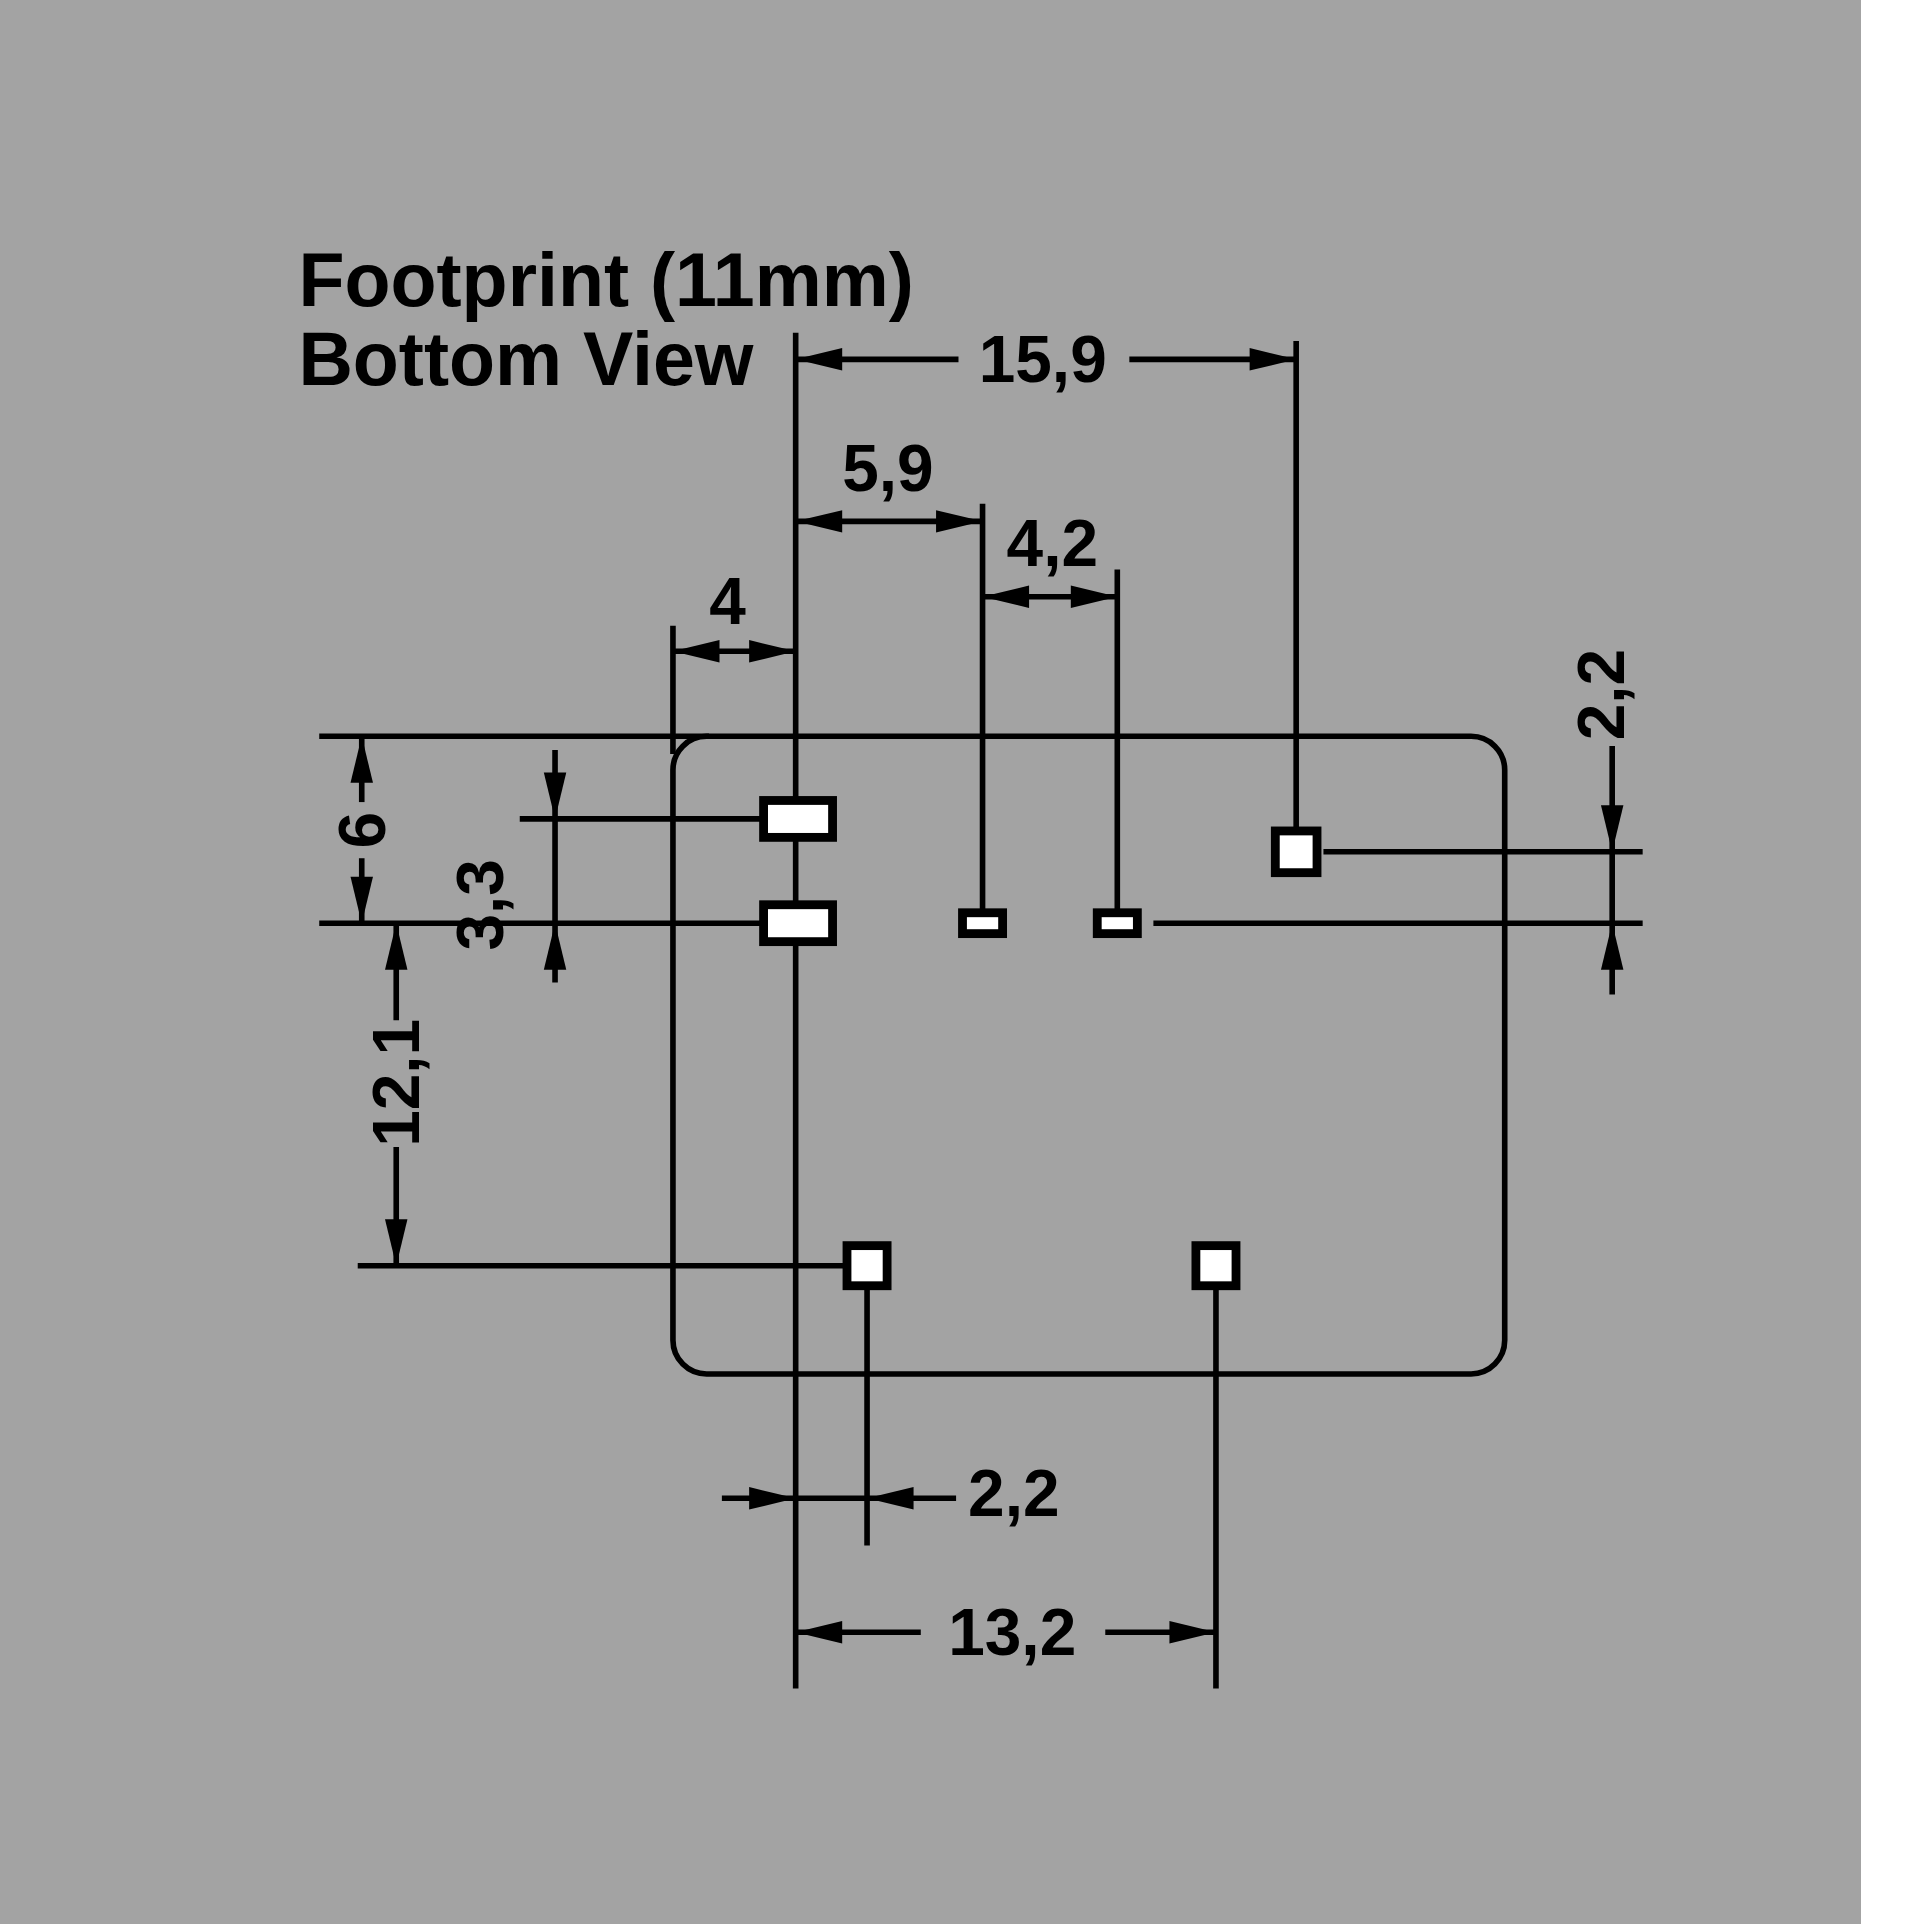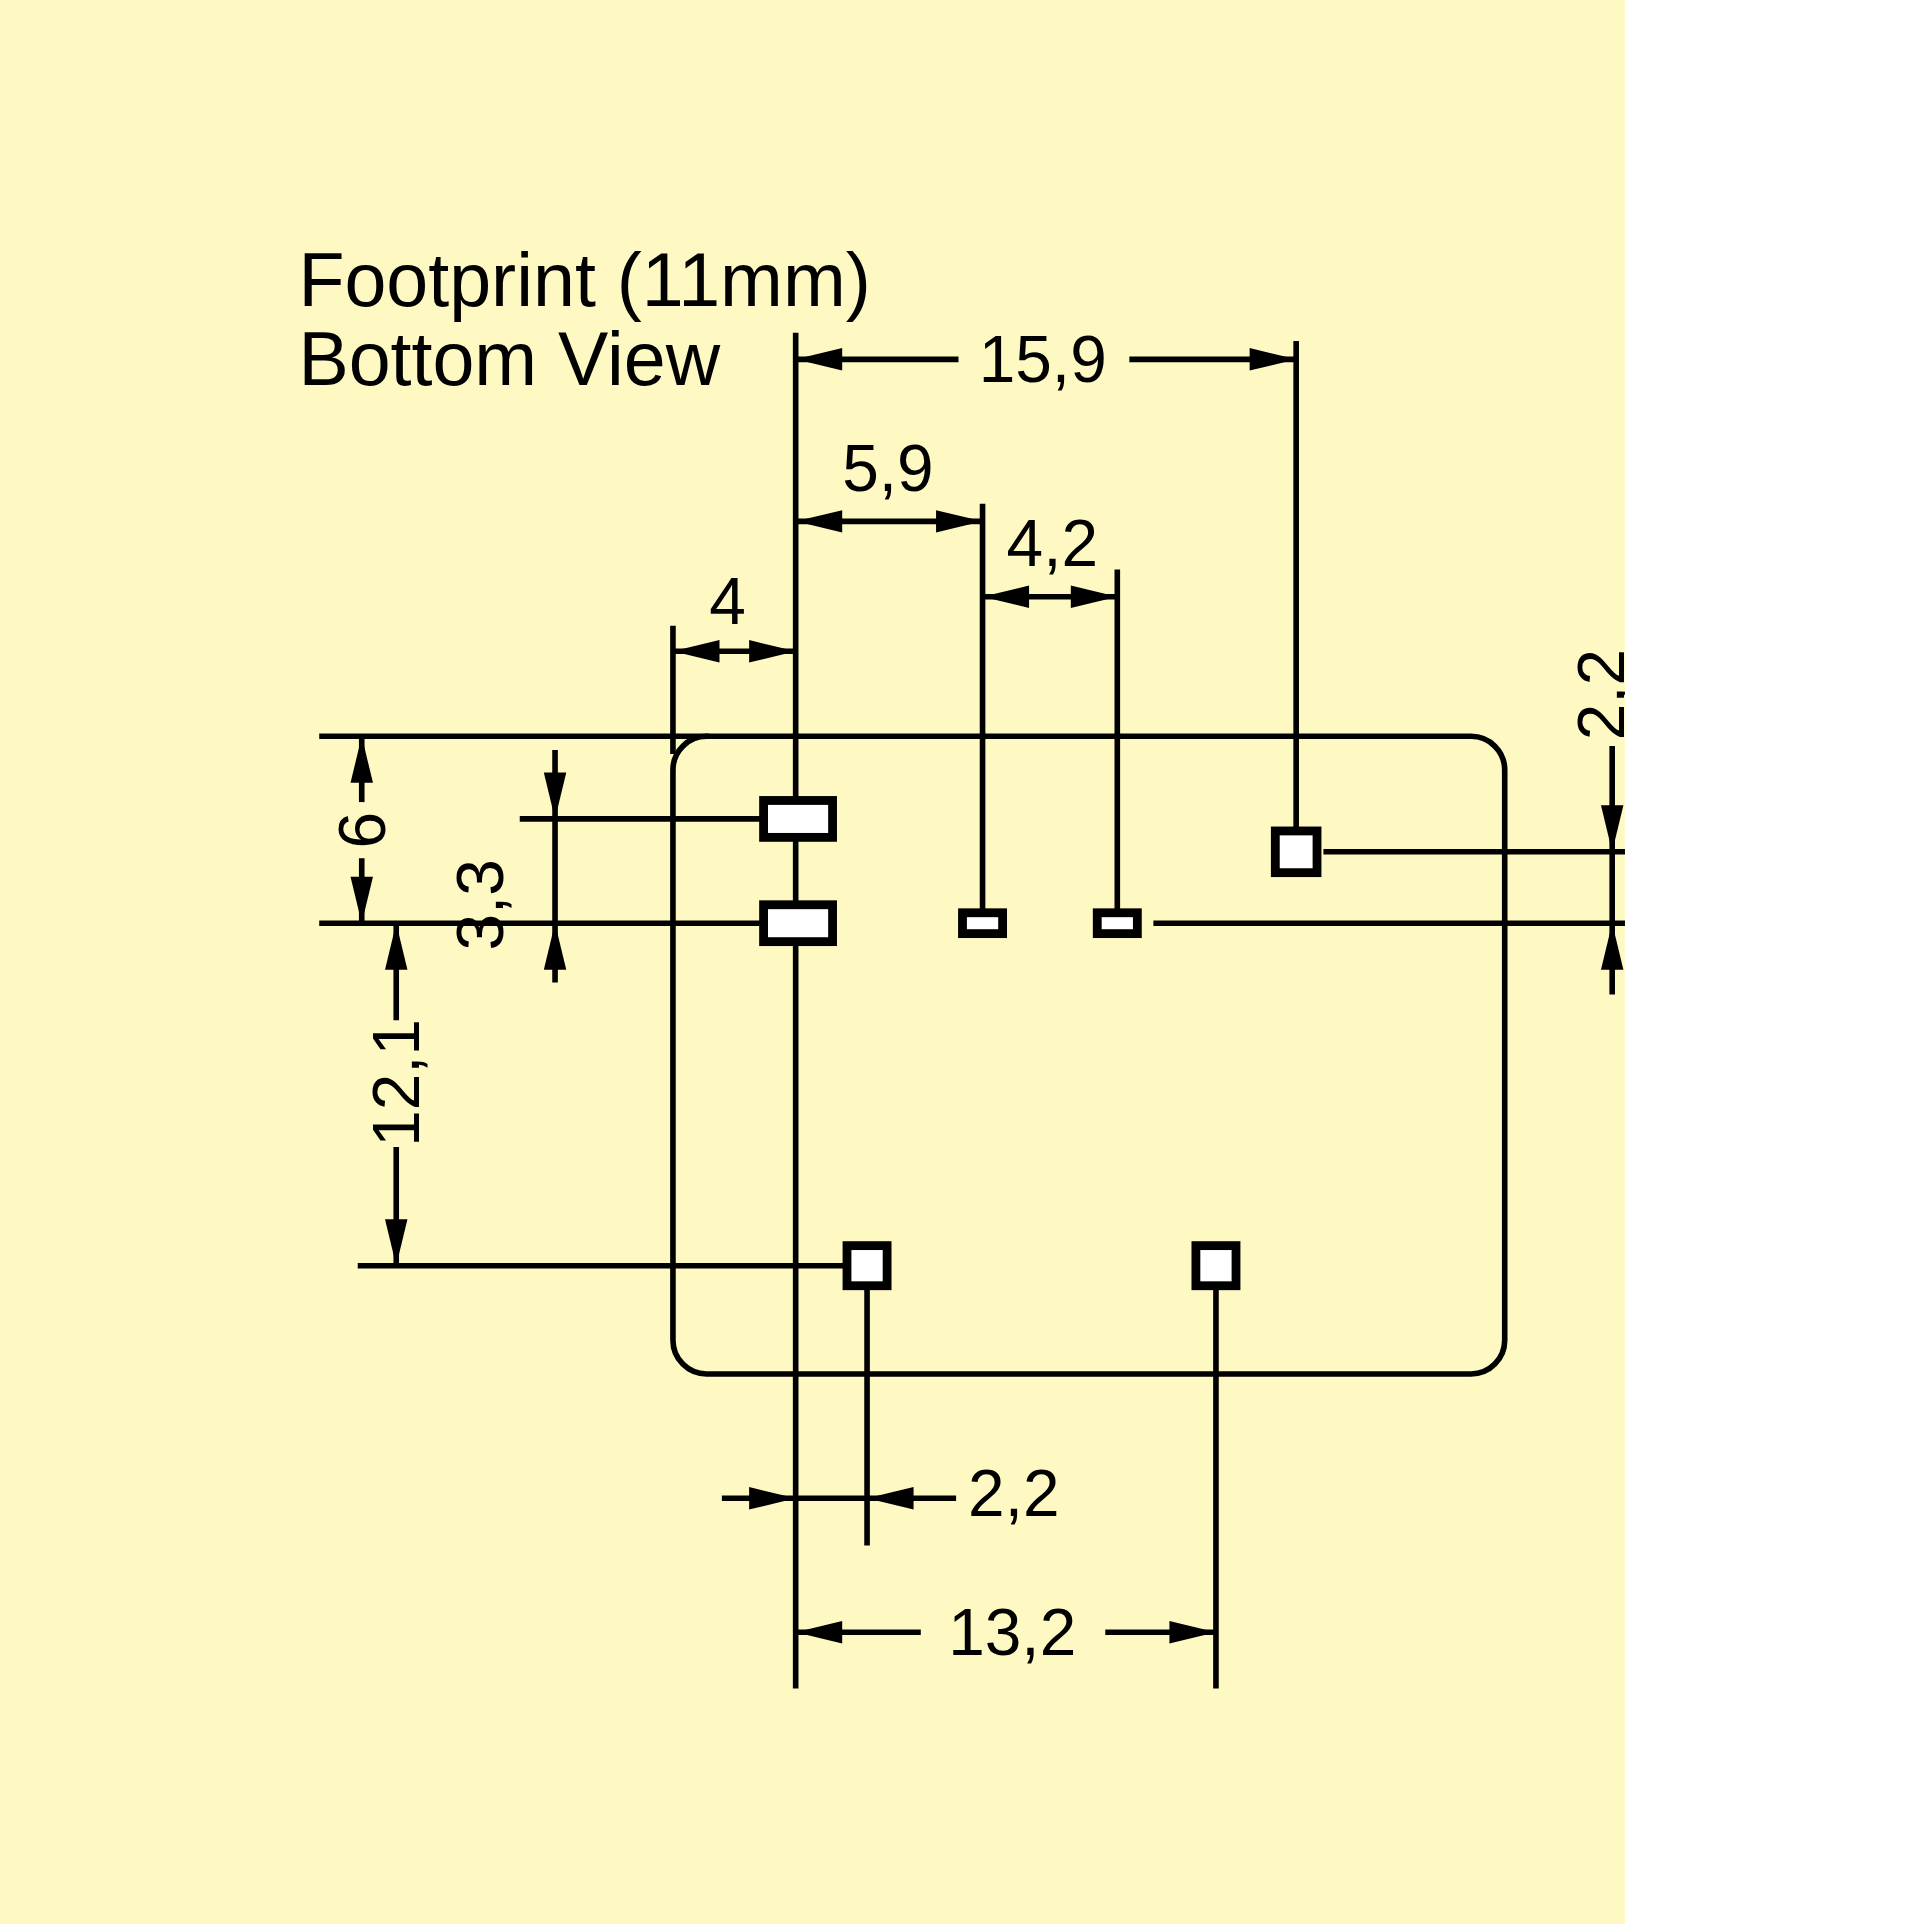--- a/index.html
+++ b/index.html
@@ -1,16 +1,16 @@
 <!DOCTYPE html>
 <html style="font-size:13px"><head>
 <meta charset="utf-8">
 <style>
   html,body{margin:0;padding:0;background:#ffffff;}
-  .page{width:1625px;height:1925px;background:#fef9c3;position:relative;overflow:hidden;}
+  .page{width:1861px;height:1925px;background:#a3a3a3;position:relative;overflow:hidden;font-weight:bold;}
   svg{display:block;}
   text{font-family:"Liberation Sans","DejaVu Sans",sans-serif;fill:#000000;}
   .dimtxt{font-size:82px;}
   .titletxt{font-size:94px;}
   .ln{stroke:#000000;stroke-width:7;fill:none;}
   .pad{stroke:#000000;stroke-width:11;fill:#ffffff;}
   .arr{fill:#000000;stroke:none;}
 </style>
 </head>
 <body>

